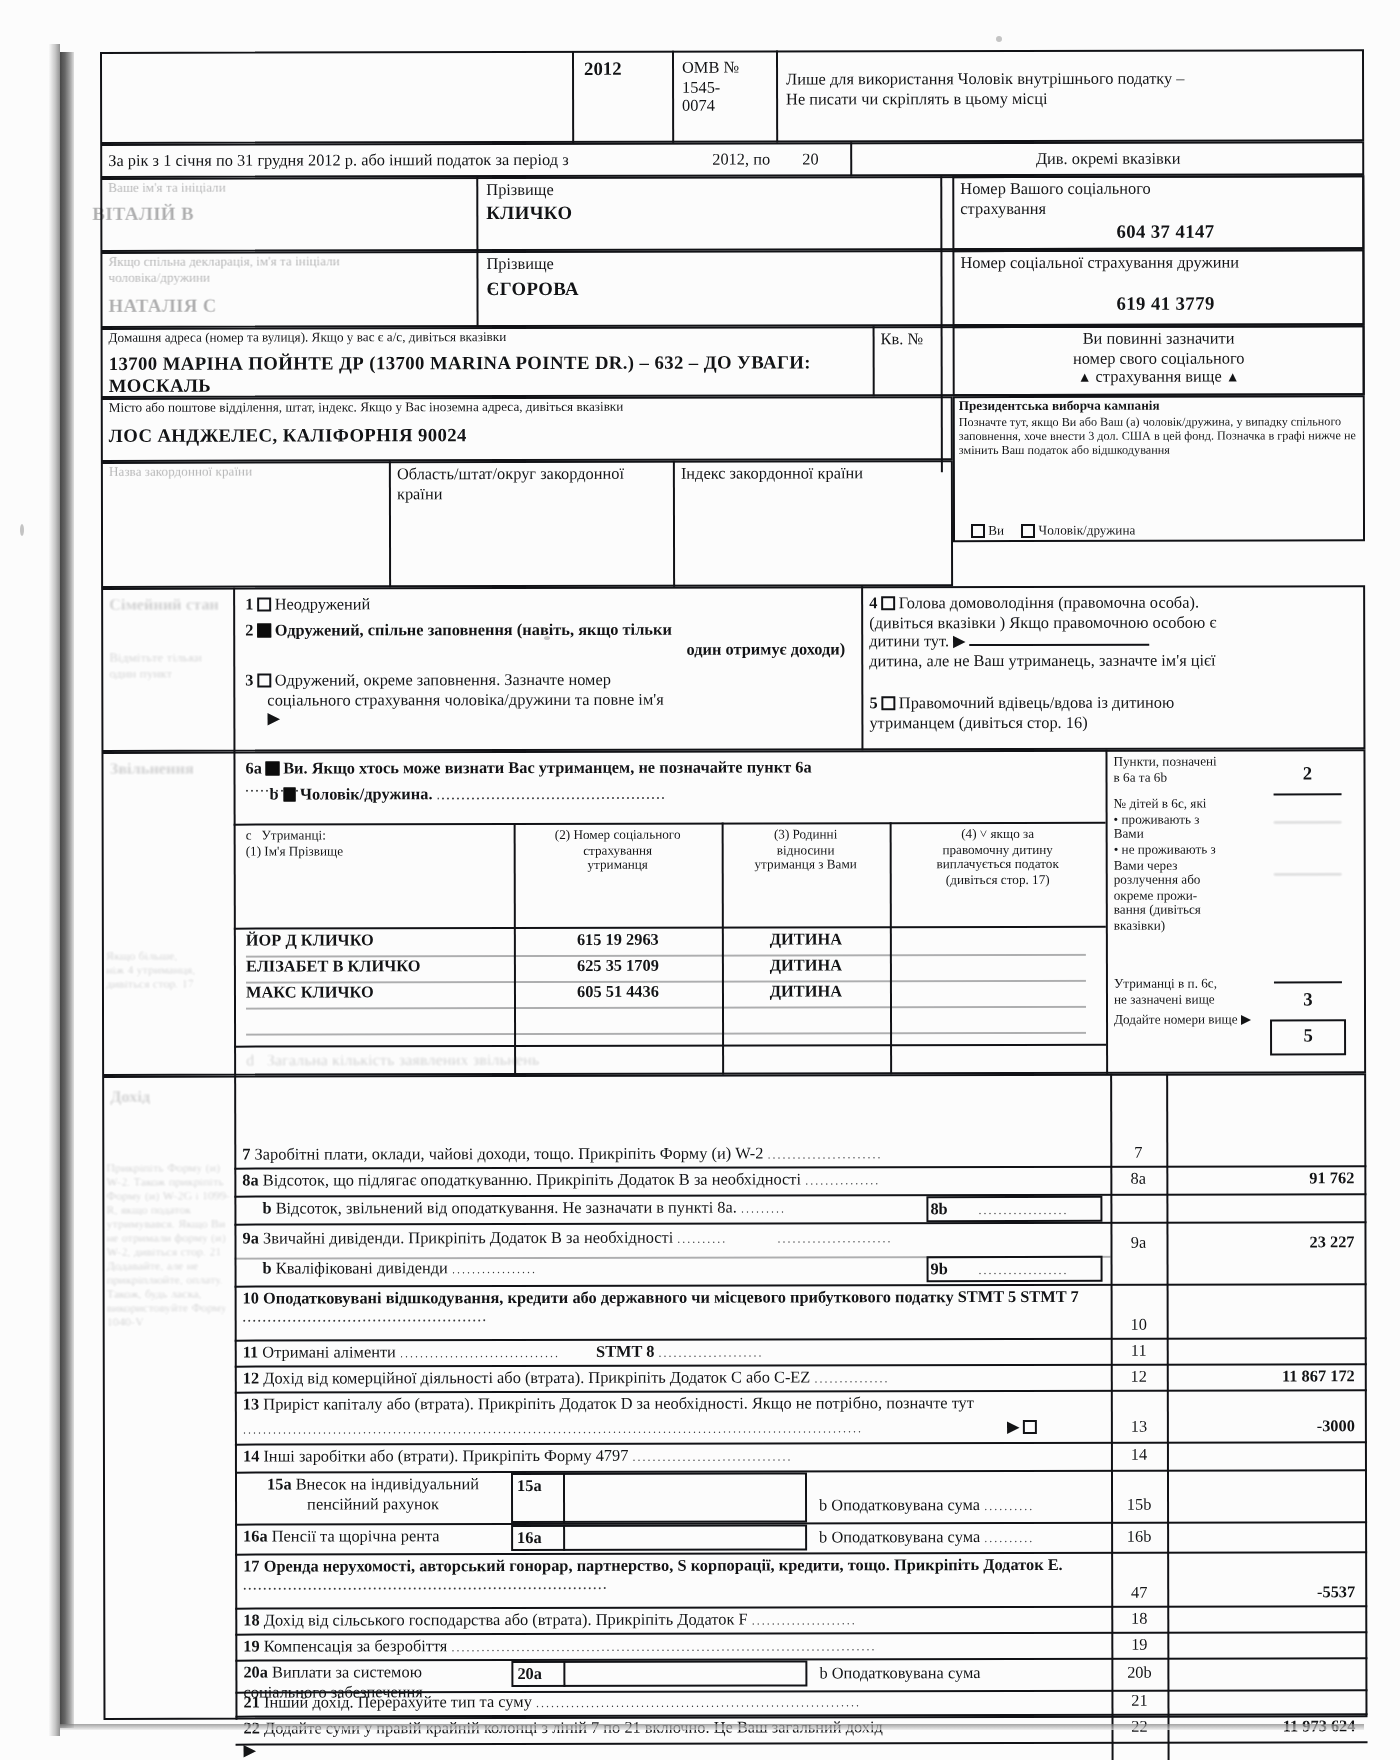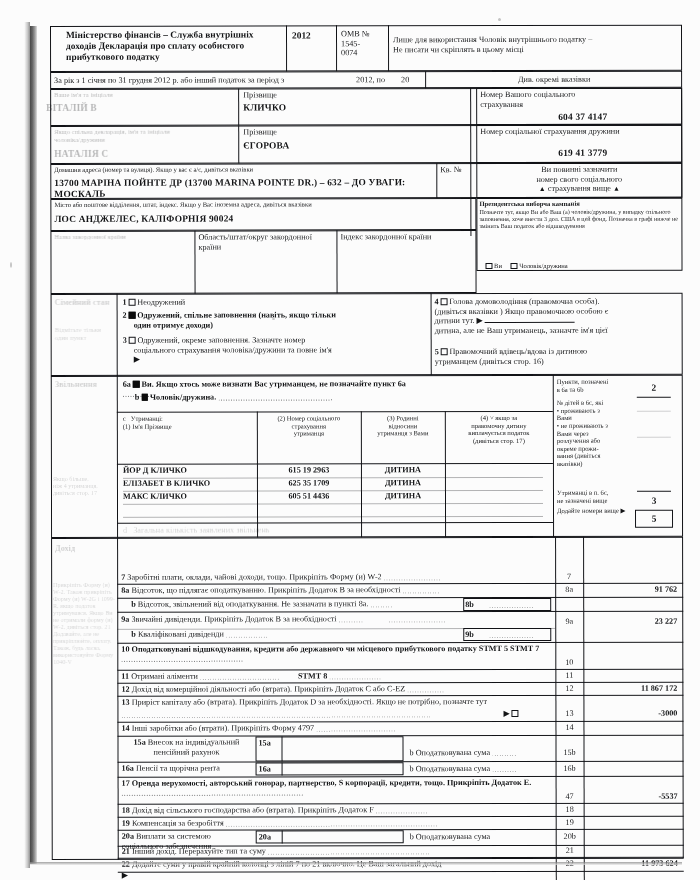--- a/index.html
+++ b/index.html
@@ -69,25 +69,20 @@
   #paper{transform:rotate(-0.12deg);transform-origin:0 0;}
 </style>
 </head>
 <body>
 
 <div id="page">
   <div id="paper">
 
     <div class="fm bx" style="left:20px;top:0px;width:632px;height:46px;"></div>
 
-    <div class="fm t9 b" style="left:36px;top:4px;width:215px;">
-      <div>Міністерство фінансів – Служба внутрішніх</div>
-      <div>доходів Декларація про сплату особистого</div>
-      <div>прибуткового податку</div>
-    </div>
 
     <div class="fm bl" style="left:256px;top:0px;height:46px;"></div>
     <div class="fm t9 b" style="left:262px;top:5px;">2012</div>
 
     <div class="fm bl" style="left:306px;top:0px;height:46px;"></div>
     <div class="fm t8" style="left:311px;top:4px;width:44px;">
       <div>ОМВ №</div>
       <div>1545-</div>
       <div>0074</div>
     </div>
@@ -175,21 +170,21 @@
       <div>один пункт</div>
     </div>
 
     <div class="fm t8" style="left:92px;top:272px;width:300px;">
       <span class="b">1</span>
       <span class="sq"></span><span>Неодружений</span>
     </div>
     <div class="fm t8" style="left:92px;top:285px;width:300px;">
       <span class="b">2</span>
       <span class="sqf"></span><span class="b">Одружений, спільне заповнення (навіть, якщо тільки</span>
-      <div style="margin-left:11px;" class="b">один отримує доходи)</div>
+      <div style="margin-left:11px;text-align:right;" class="b">один отримує доходи)</div>
     </div>
     <div class="fm t8" style="left:92px;top:310px;width:305px;">
       <span class="b">3</span>
       <span class="sq"></span><span>Одружений, окреме заповнення. Зазначте номер</span>
       <div style="margin-left:11px;">соціального страхування чоловіка/дружини та повне ім'я</div>
       <div style="margin-left:11px;">▶</div>
     </div>
 
     <div class="fm bl" style="left:400px;top:268px;height:82px;"></div>
     <div class="fm t8" style="left:404px;top:272px;width:244px;">

